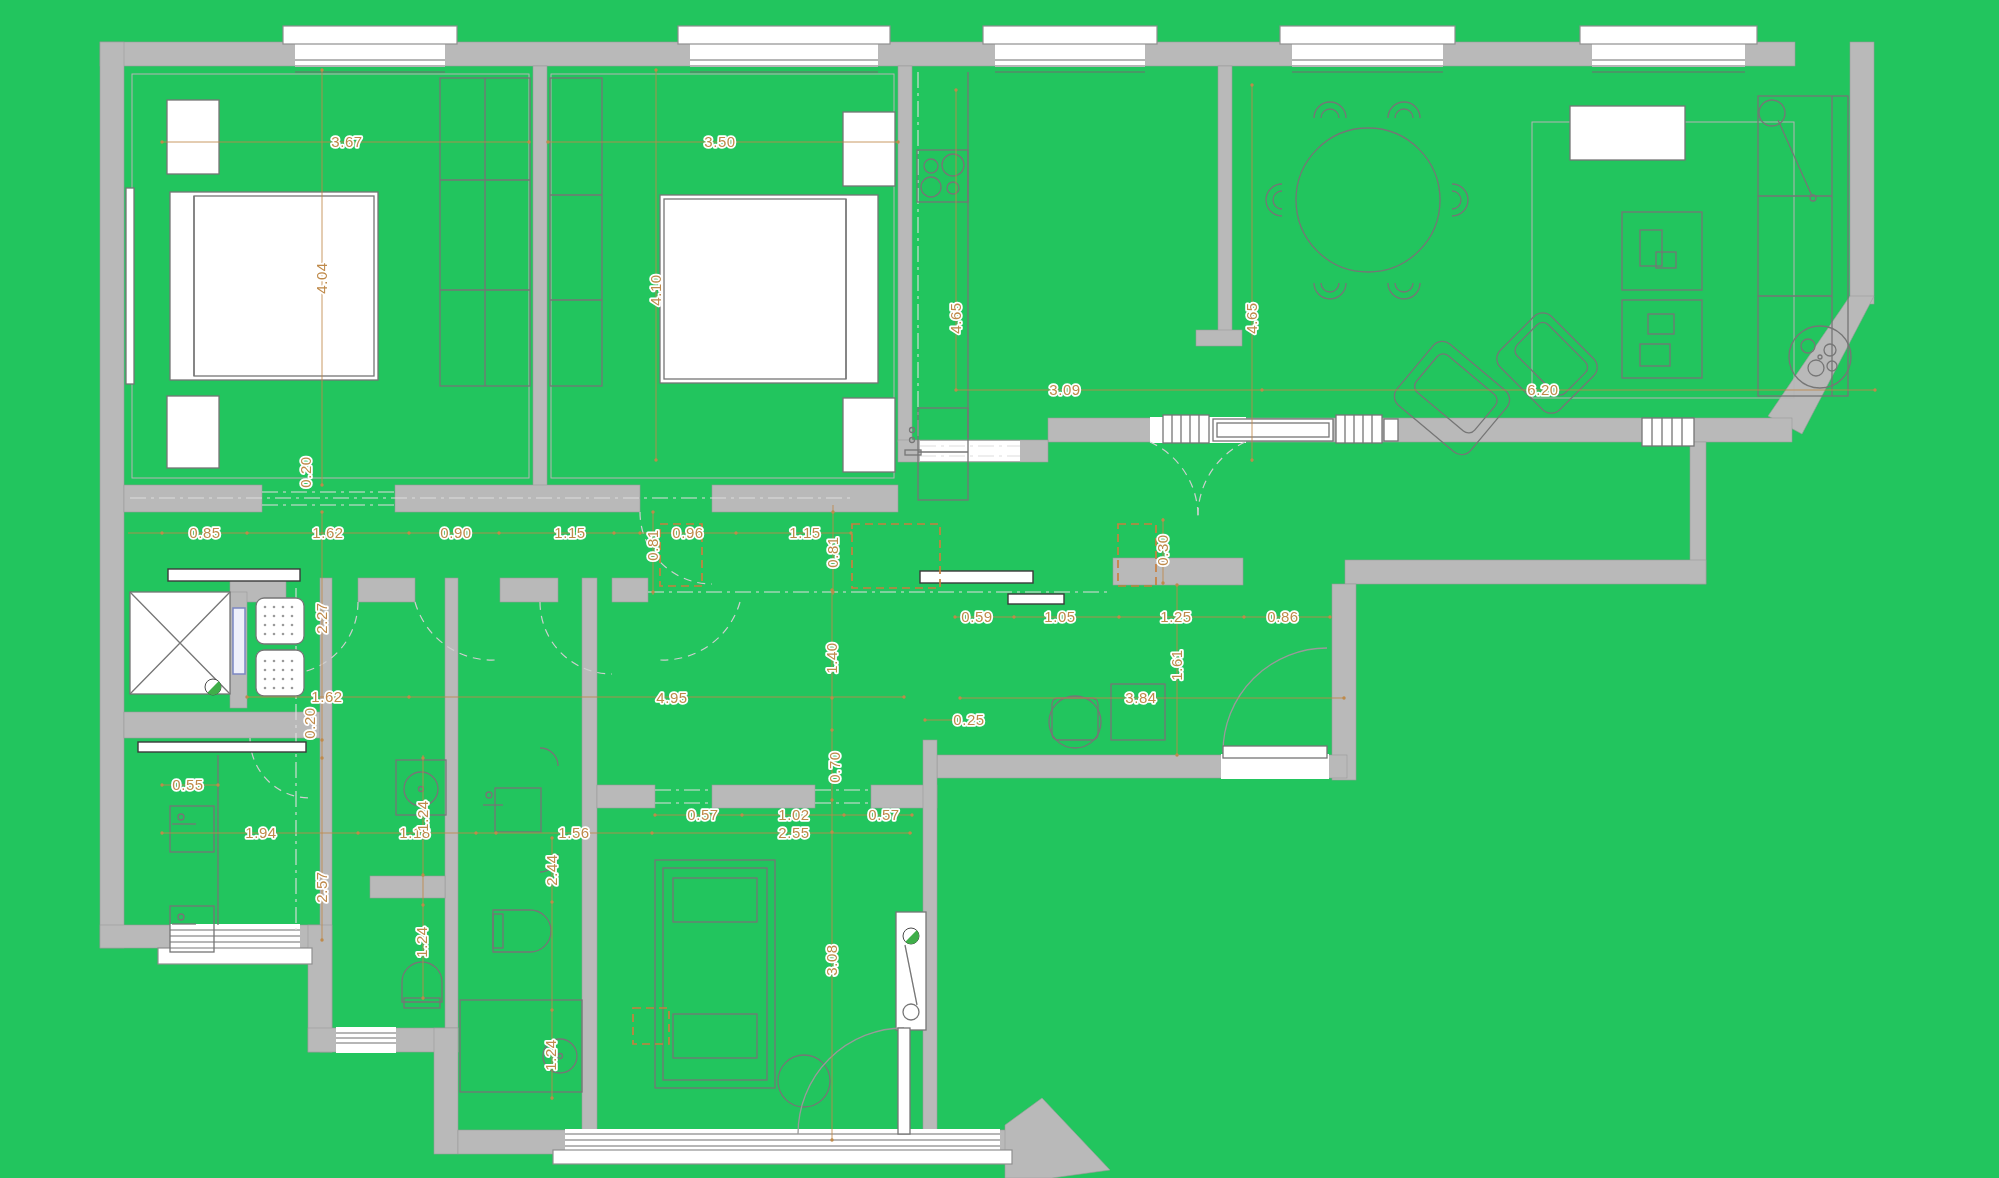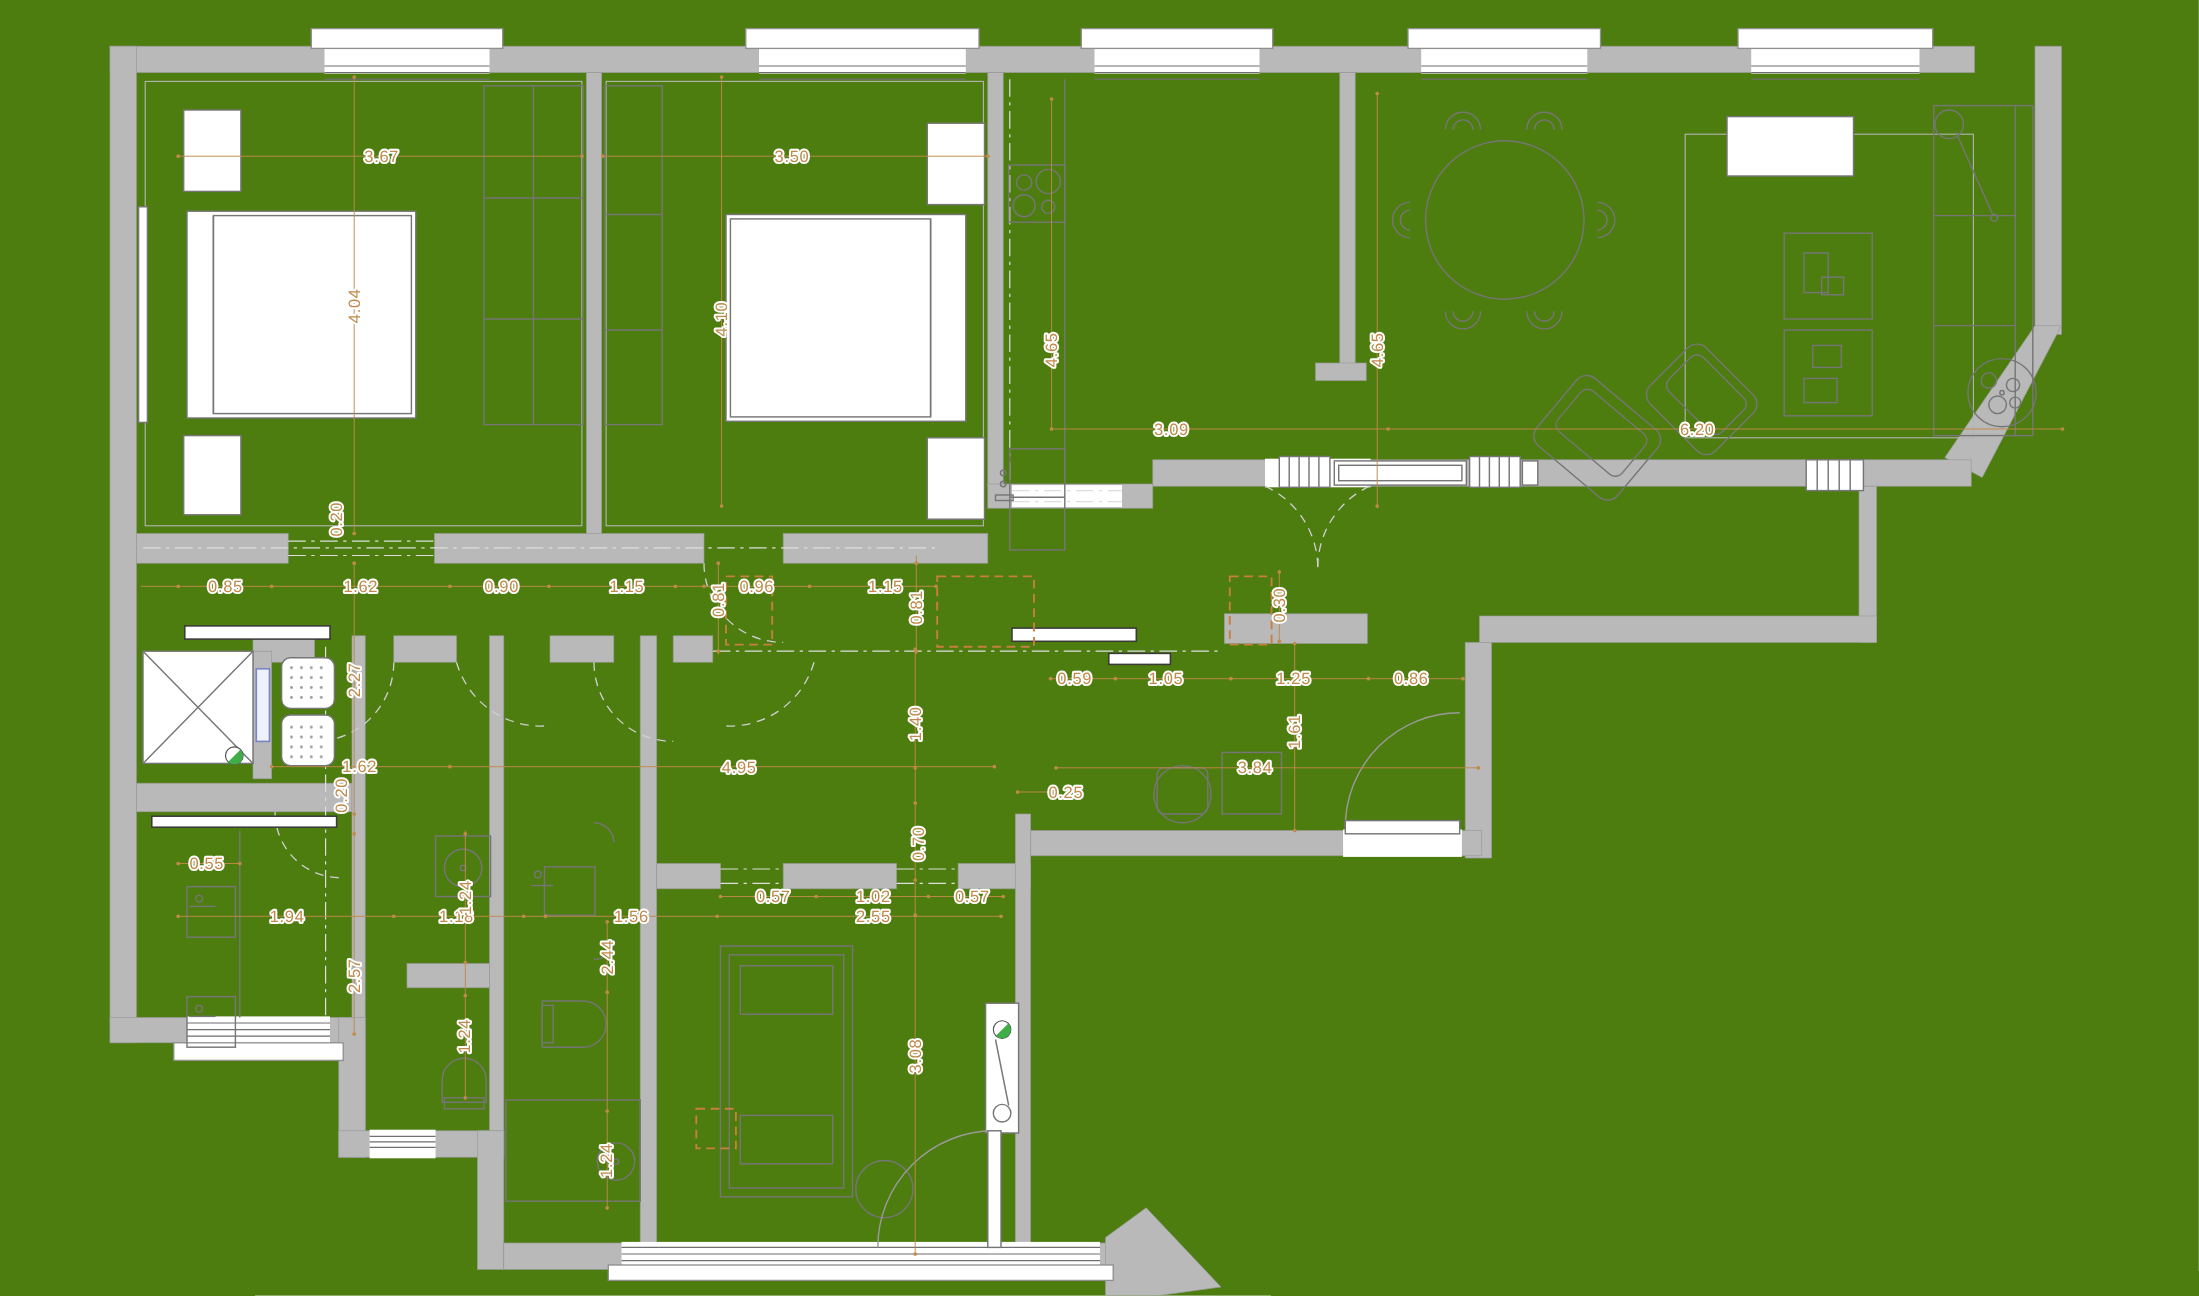--- a/index.html
+++ b/index.html
@@ -1,16 +1,16 @@
 <!DOCTYPE html>
 <html style="--wall: #b9b9b9; --dim: #bf8a4a; --marker: #c87f3f;"><head>
 <meta charset="utf-8">
 <style>
   html,body{margin:0;padding:0;background:#fff;}
-  .stage{width:1999px;height:1178px;position:relative;background:#4d7c0f;overflow:hidden;}
+  .stage{width:1999px;height:1178px;position:relative;background:#22c55e;overflow:hidden;}
   svg{display:block;}
   .wall{fill:var(--wall,#b9b9b9);stroke:#9a9a9a;stroke-width:.6;}
   .gap{fill:#fff;stroke:none;}
   .win{fill:#fff;stroke:#8f8f8f;stroke-width:1.2;}
   .winl{stroke:#6f6f6f;stroke-width:1.1;fill:none;}
   .furn{fill:#fff;stroke:#767676;stroke-width:1.3;}
   .furnn{fill:none;stroke:#767676;stroke-width:1.3;}
   .thin{fill:none;stroke:#b5b5b5;stroke-width:1;}
   .bench{fill:#fff;stroke:#3a3a3a;stroke-width:1.4;}
   .door{stroke:#9a9a9a;fill:none;stroke-width:1.3;}

